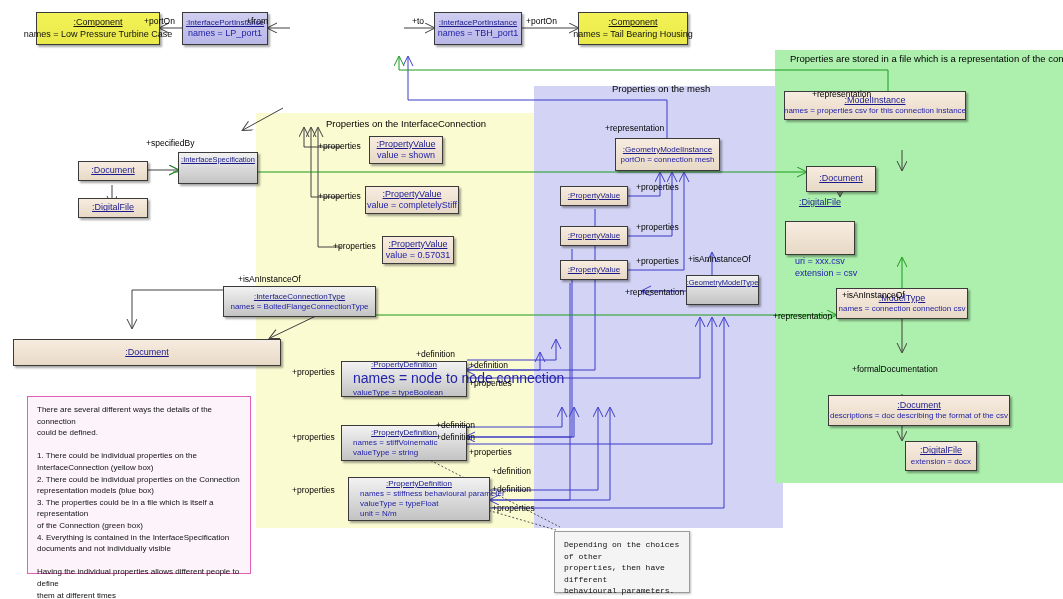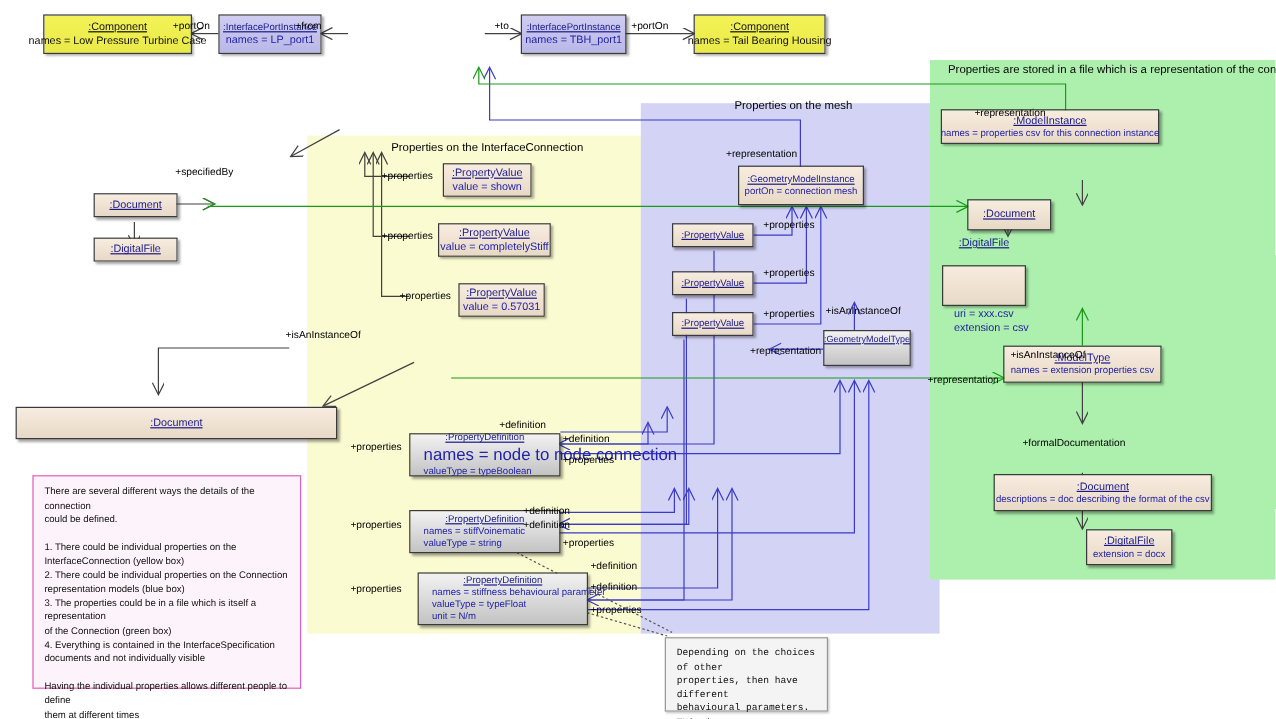--- a/index.html
+++ b/index.html
@@ -125,20 +125,23 @@
   </div>
   <div class="node n-purple" style="left:434px;top:12px;width:88px;height:33px;">
     <div class="t" style="font-size:8px;">:InterfacePortInstance</div>
     <div class="a">names = TBH_port1</div>
   </div>
   <div class="node n-yellow" style="left:578px;top:12px;width:110px;height:33px;">
     <div class="t">:Component</div>
     <div class="a">names = Tail Bearing Housing</div>
   </div>
 
+  <div class="node n-grey" style="left:178px;top:152px;width:80px;height:32px;justify-content:flex-start;">
+    <div class="t" style="font-size:7.5px;">:InterfaceSpecification</div>
+  </div>
   <div class="node n-tan" style="left:78px;top:161px;width:70px;height:20px;">
     <div class="t">:Document</div>
   </div>
   <div class="node n-tan" style="left:78px;top:198px;width:70px;height:20px;">
     <div class="t">:DigitalFile</div>
   </div>
 
   <div class="node n-tan" style="left:369px;top:136px;width:74px;height:28px;">
     <div class="t">:PropertyValue</div>
     <div class="a">value = shown</div>
@@ -176,31 +179,35 @@
   <div class="node n-tan" style="left:806px;top:166px;width:70px;height:26px;">
     <div class="t">:Document</div>
   </div>
   <div class="node n-tan" style="left:785px;top:221px;width:70px;height:34px;align-items:flex-start;">
     <div class="t" style="align-self:center;">:DigitalFile</div>
     <div class="a" style="padding-left:6px;margin-top:48px;">uri = xxx.csv</div>
     <div class="a" style="padding-left:6px;">extension = csv</div>
   </div>
   <div class="node n-tan" style="left:836px;top:288px;width:132px;height:31px;">
     <div class="t">:ModelType</div>
-    <div class="a" style="font-size:8px;">names = extension properties csv</div>
+    <div class="a" style="font-size:8px;">names = connection connection csv</div>
   </div>
   <div class="node n-tan" style="left:828px;top:395px;width:182px;height:31px;">
     <div class="t">:Document</div>
     <div class="a" style="font-size:8px;">descriptions = doc describing the format of the csv</div>
   </div>
   <div class="node n-tan" style="left:905px;top:441px;width:72px;height:30px;">
     <div class="t">:DigitalFile</div>
     <div class="a" style="font-size:8px;">extension = docx</div>
   </div>
 
+  <div class="node n-grey" style="left:223px;top:286px;width:153px;height:31px;">
+    <div class="t" style="font-size:8px;">:InterfaceConnectionType</div>
+    <div class="a" style="font-size:8px;color:#2222aa;">names = BoltedFlangeConnectionType</div>
+  </div>
   <div class="node n-tan" style="left:13px;top:339px;width:268px;height:27px;">
     <div class="t">:Document</div>
   </div>
 
   <div class="node n-grey" style="left:341px;top:361px;width:126px;height:36px;">
     <div class="t" style="font-size:8px;">:PropertyDefinition</div>
     <div class="a l" style="font-size:14px;">names = node to node connection</div>
     <div class="a l" style="font-size:8px;">valueType = typeBoolean</div>
   </div>
   <div class="node n-grey" style="left:341px;top:425px;width:126px;height:36px;">

